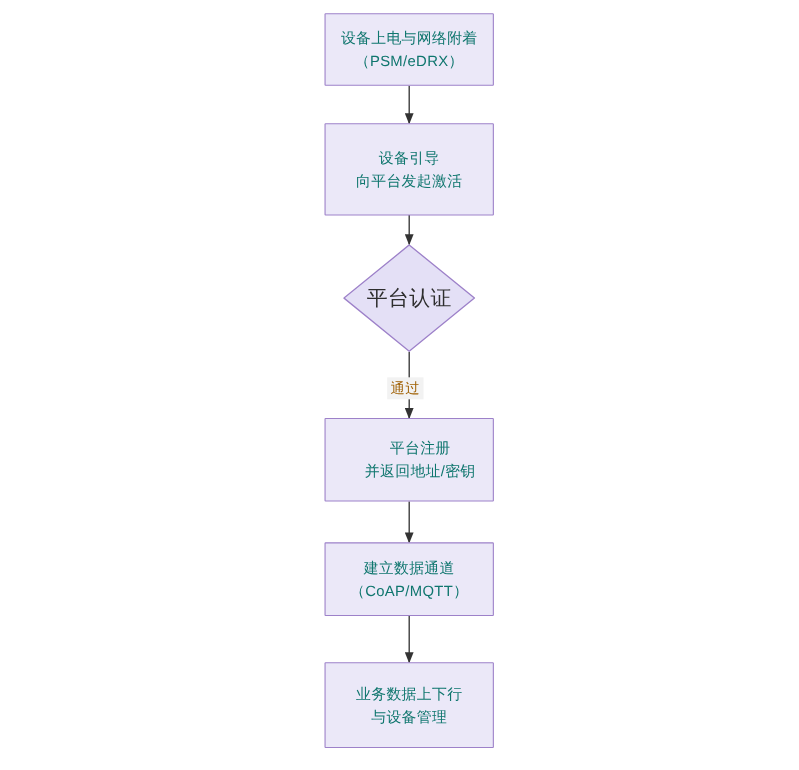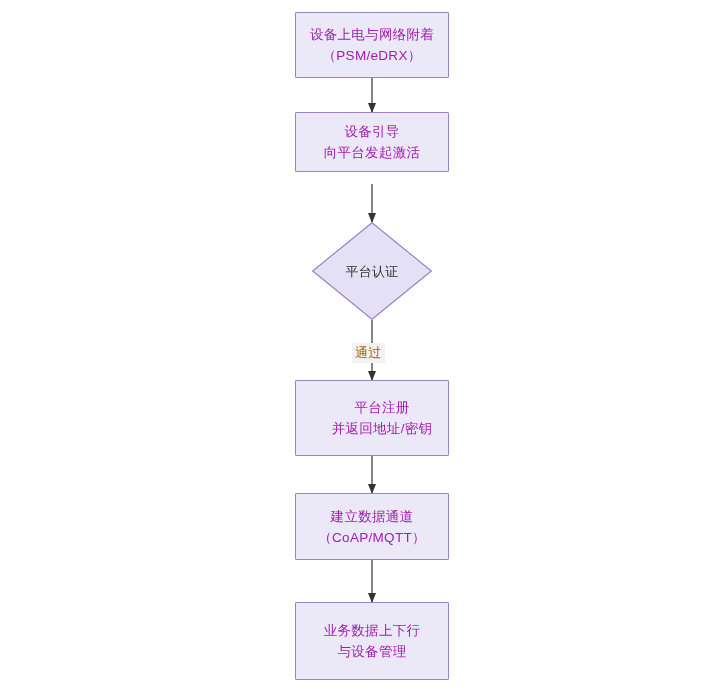--- a/index.html
+++ b/index.html
@@ -40,39 +40,39 @@
     text-align: center;
   }
   .node.process {
     background: #ebe8f8;
     border: 1px solid #9d81c9;
     border-radius: 1px;
   }
   .node-label {
     font-size: 13.5px;
     line-height: 21px;
-    color: #a21caf;
+    color: #0f766e;
     white-space: pre-line;
     letter-spacing: 0.3px;
   }
   .node.decision {
     background: transparent;
     border: none;
   }
   .diamond-shape {
     position: absolute;
     left: 0;
     top: 0;
     width: 100%;
     height: 100%;
   }
   .diamond-label {
     position: relative;
     z-index: 2;
-    font-size: 13px;
+    font-size: 19px;
     line-height: 21px;
     color: #2e2e2e;
     letter-spacing: 0.3px;
   }
   .edge-label {
     position: absolute;
     box-sizing: border-box;
     background: #f2f2f2;
     color: #a16207;
     font-size: 13px;
@@ -103,21 +103,21 @@
     <line x1="372" y1="456" x2="372" y2="493" stroke="#333333" stroke-width="1.2" marker-end="url(#arrowhead)"></line>
 
     <line x1="372" y1="560" x2="372" y2="602" stroke="#333333" stroke-width="1.2" marker-end="url(#arrowhead)"></line>
   </svg>
 
   <div class="node process" style="left:295px; top:12px; width:154px; height:66px;">
     <div class="node-label">设备上电与网络附着
 （PSM/eDRX）</div>
   </div>
 
-  <div class="node process" style="left:295px; top:112px; width:154px; height:60px;">
+  <div class="node process" style="left:295px; top:112px; width:154px; height:84px;">
     <div class="node-label">设备引导
 向平台发起激活</div>
   </div>
 
   <div class="node decision" style="left:312px; top:222px; width:120px; height:98px;">
     <svg class="diamond-shape" viewBox="0 0 120 98" preserveAspectRatio="none" xmlns="http://www.w3.org/2000/svg">
       <polygon points="60,0.7 119.3,49 60,97.3 0.7,49" fill="#e4e0f6" stroke="#9d81c9" stroke-width="1.2"></polygon>
     </svg>
     <div class="diamond-label">平台认证</div>
   </div>

